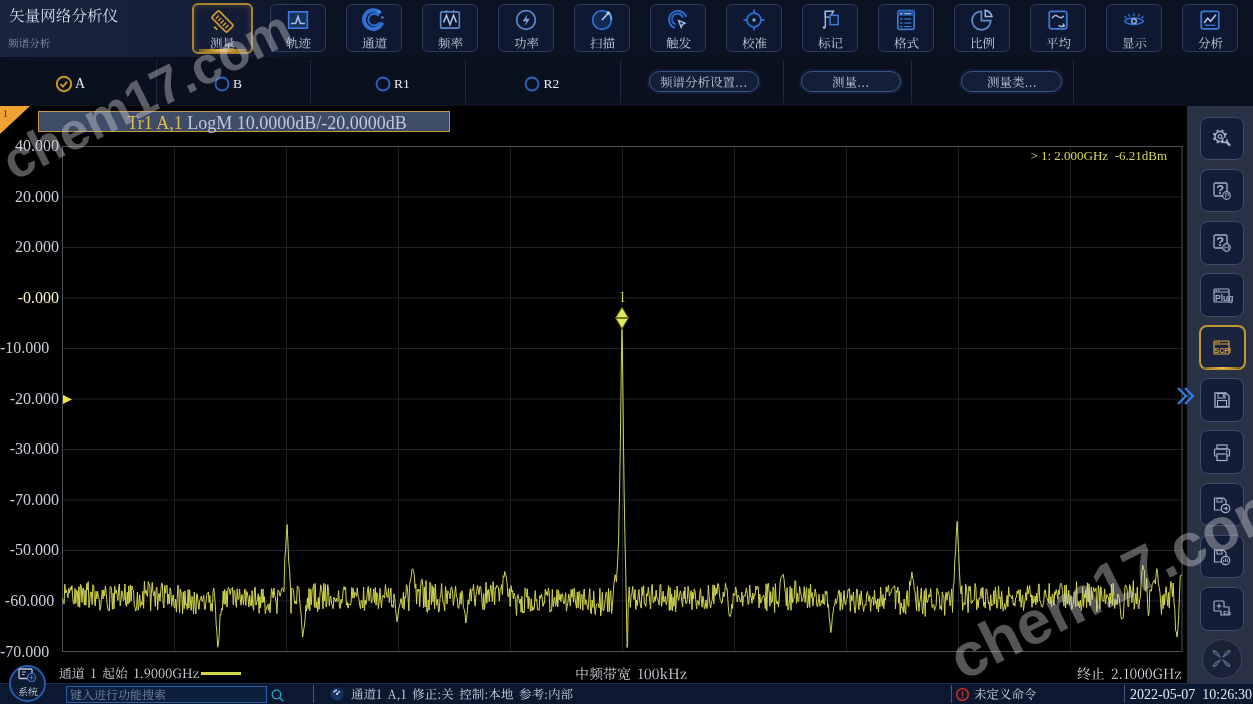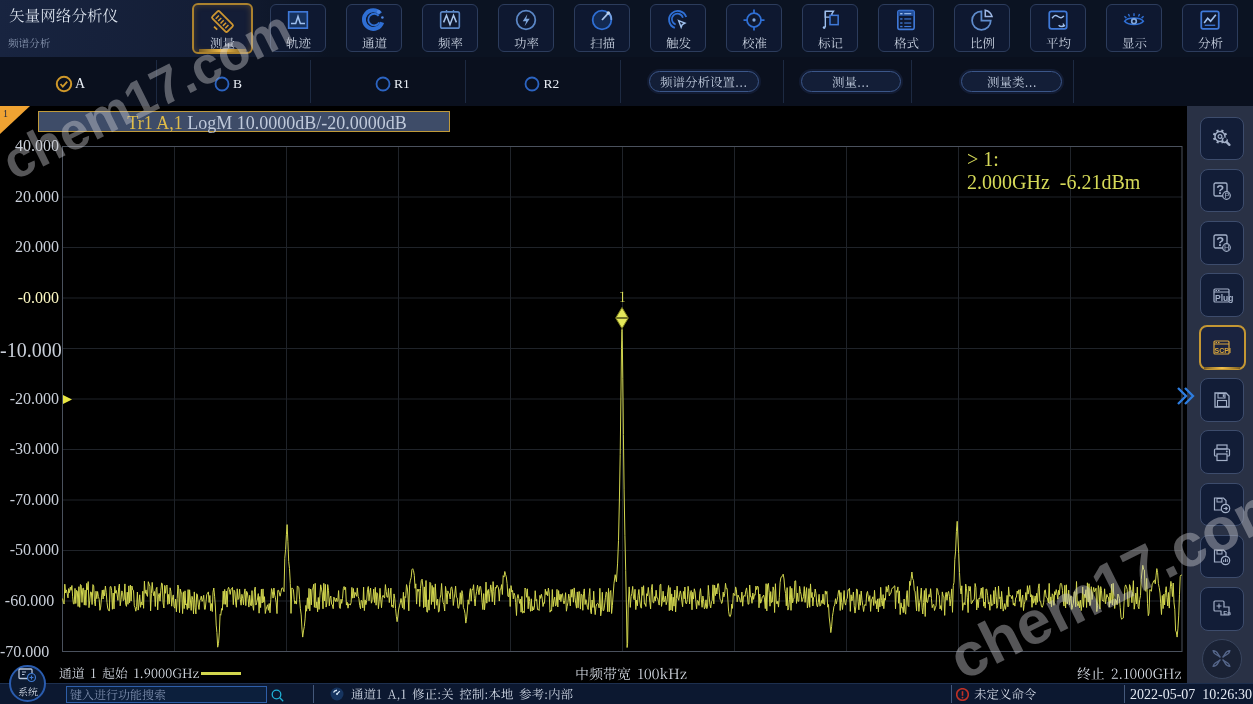--- a/index.html
+++ b/index.html
@@ -217,31 +217,31 @@
     <svg class="abs" style="left:0;top:106px" width="32" height="30">
       <polygon points="0,0 30,0 0,28" fill="#f0a332"></polygon>
       <text x="3" y="11" font-size="10" font-family="Liberation Serif" fill="#1c2740">1</text>
     </svg>
     <div class="abs" style="left:38px;top:111px;width:412px;height:20.5px;background:#3e4c68;border:1.5px solid #c09a3a"></div>
     <div class="abs serif" style="left:38px;top:113px;width:458px;text-align:center;font-size:18px;color:#bfc9da"><span style="color:#e0bc48">Tr1 A,1 </span>LogM 10.0000dB/-20.0000dB</div>
     <div class="abs serif" style="left:0;top:137.3px;width:59px;text-align:right;font-size:16px;color:#c9cfd9">40.000</div>
     <div class="abs serif" style="left:0;top:187.8px;width:59px;text-align:right;font-size:16px;color:#c9cfd9">20.000</div>
     <div class="abs serif" style="left:0;top:238.3px;width:59px;text-align:right;font-size:16px;color:#c9cfd9">20.000</div>
     <div class="abs serif" style="left:0;top:288.8px;width:59px;text-align:right;font-size:16px;color:#fef9c3">-0.000</div>
-    <div class="abs serif" style="left:0;top:339.3px;width:59px;text-align:left;font-size:20px;color:#c9cfd9">-10.000</div>
+    <div class="abs serif" style="left:0;top:339.3px;width:59px;text-align:left;font-size:16px;color:#c9cfd9">-10.000</div>
     <div class="abs serif" style="left:0;top:389.8px;width:59px;text-align:right;font-size:16px;color:#c9cfd9">-20.000</div>
     <div class="abs serif" style="left:0;top:440.3px;width:59px;text-align:right;font-size:16px;color:#c9cfd9">-30.000</div>
     <div class="abs serif" style="left:0;top:490.8px;width:59px;text-align:right;font-size:16px;color:#c9cfd9">-70.000</div>
     <div class="abs serif" style="left:0;top:541.3px;width:59px;text-align:right;font-size:16px;color:#c9cfd9">-50.000</div>
     <div class="abs serif" style="left:0;top:591.8px;width:59px;text-align:center;font-size:16px;color:#c9cfd9">-60.000</div>
     <div class="abs serif" style="left:0;top:643.1px;width:59px;font-size:16px;color:#c9cfd9">-70.000</div>
     <svg class="abs" style="left:63px;top:394.5px" width="10" height="10">
       <polygon points="0,0 9,4.5 0,9" fill="#e9e743"></polygon>
     </svg>
-    <div class="abs serif" style="left:967px;top:148px;width:200px;text-align:left;font-size:20px;color:#d6da58">&gt; 1: 2.000GHz&nbsp;&nbsp;-6.21dBm</div>
+    <div class="abs serif" style="left:967px;top:148px;width:200px;text-align:right;font-size:13px;color:#d6da58">&gt; 1: 2.000GHz&nbsp;&nbsp;-6.21dBm</div>
     <svg style="position:absolute;left:618.8px;top:290.0px;overflow:visible" width="7" height="18">
       <path transform="translate(0,12.04)" d="M1.1 0 6 0V-0.4L4.2 -0.6L4.1 -3.2V-8L4.2 -10.2L4 -10.3L1 -9.6V-9.1L3 -9.5V-3.2L3 -0.6L1.1 -0.4Z" fill="#d6da58"></path>
     </svg>
     <svg style="position:absolute;left:59.0px;top:667.0px;overflow:visible" width="140" height="17">
       <path transform="translate(0,11.01)" d="M1.2 -10.5 1.1 -10.4C1.6 -9.7 2.4 -8.6 2.6 -7.8C3.5 -7.1 4.1 -9 1.2 -10.5ZM10.5 -3.8H8.3V-5.2H10.5ZM5.5 -1.1V-3.4H7.6V-1.1H7.7C8.1 -1.1 8.3 -1.3 8.3 -1.3V-3.4H10.5V-1.9C10.5 -1.7 10.5 -1.7 10.3 -1.7C10.1 -1.7 9.1 -1.7 9.1 -1.7V-1.5C9.6 -1.5 9.8 -1.4 10 -1.3C10.1 -1.1 10.2 -0.9 10.2 -0.7C11.2 -0.8 11.3 -1.2 11.3 -1.8V-7C11.6 -7 11.8 -7.1 11.9 -7.2L10.8 -8L10.4 -7.5H9C9.2 -7.7 9.2 -8 8.7 -8.4C9.5 -8.7 10.4 -9.2 11 -9.6C11.2 -9.6 11.4 -9.6 11.5 -9.7L10.5 -10.6L10 -10.1H4.5L4.6 -9.7H9.8C9.4 -9.3 8.9 -8.9 8.4 -8.5C7.9 -8.8 7.1 -9 5.9 -9.2L5.8 -9C7 -8.6 7.9 -8 8.3 -7.5L8.4 -7.5H5.6L4.7 -7.9V-0.8H4.8C5.2 -0.8 5.5 -1 5.5 -1.1ZM10.5 -5.6H8.3V-7.1H10.5ZM7.6 -3.8H5.5V-5.2H7.6ZM7.6 -5.6H5.5V-7.1H7.6ZM2.3 -1.6C1.8 -1.2 0.9 -0.5 0.4 -0.1L1.1 0.9C1.2 0.8 1.3 0.7 1.2 0.6C1.6 -0 2.3 -0.9 2.6 -1.3C2.7 -1.5 2.9 -1.5 3 -1.3C4.2 0.2 5.5 0.6 7.9 0.6C9.3 0.6 10.5 0.6 11.7 0.6C11.8 0.3 12 0 12.4 -0.1V-0.3C10.9 -0.2 9.7 -0.2 8.2 -0.2C5.8 -0.2 4.4 -0.4 3.2 -1.7C3.2 -1.7 3.1 -1.7 3.1 -1.8V-5.9C3.4 -5.9 3.6 -6 3.7 -6.1L2.6 -7L2.1 -6.4H0.5L0.6 -6H2.3Z M18.3 -10.7 18.2 -10.6C18.6 -10.2 19 -9.5 19 -8.9C19.8 -8.2 20.7 -9.9 18.3 -10.7ZM14.1 -10.5 13.9 -10.4C14.5 -9.7 15.3 -8.6 15.6 -7.7C16.5 -7.1 17.1 -9 14.1 -10.5ZM23.9 -9.4 23.3 -8.6H21.7C22.2 -9.1 22.6 -9.7 22.9 -10.1C23.2 -10.1 23.4 -10.2 23.4 -10.4L22.1 -10.8C21.9 -10.1 21.6 -9.3 21.3 -8.6H16.8L16.9 -8.3H20L19.9 -7H18.8L18 -7.4V-0.7H18.1C18.5 -0.7 18.8 -0.9 18.8 -1V-1.5H22.8V-0.8H23C23.3 -0.8 23.7 -1 23.7 -1.1V-6.5C23.9 -6.5 24.1 -6.6 24.2 -6.7L23.2 -7.5L22.7 -7H20.4C20.6 -7.4 20.9 -7.9 21 -8.3H24.7C24.9 -8.3 25 -8.3 25 -8.5C24.6 -8.9 23.9 -9.4 23.9 -9.4ZM18.8 -1.9V-3.3H22.8V-1.9ZM18.8 -3.6V-5H22.8V-3.6ZM18.8 -5.3V-6.6H22.8V-5.3ZM15.2 -1.6C14.6 -1.2 13.8 -0.5 13.2 -0.1L14 0.9C14.1 0.8 14.1 0.7 14.1 0.6C14.5 -0 15.2 -0.9 15.5 -1.3C15.6 -1.5 15.7 -1.5 15.9 -1.3C17 0.2 18.2 0.6 20.8 0.6C22.1 0.6 23.3 0.6 24.5 0.6C24.6 0.2 24.8 -0 25.1 -0.1V-0.3C23.7 -0.2 22.5 -0.2 21 -0.2C18.5 -0.2 17.2 -0.4 16.1 -1.7C16 -1.7 16 -1.8 15.9 -1.8V-5.9C16.3 -5.9 16.5 -6 16.6 -6.1L15.5 -7L15 -6.4H13.4L13.5 -6H15.2Z M32.3 0 36.8 0V-0.3L35.2 -0.5L35.1 -2.9V-7.3L35.2 -9.3L35 -9.4L32.3 -8.7V-8.4L34.1 -8.7V-2.9L34.1 -0.5L32.3 -0.4Z M50.3 -6.6V-2.3C50.3 -1.7 50.5 -1.5 51.5 -1.5H52.9C54.9 -1.5 55.3 -1.6 55.3 -2C55.3 -2.1 55.3 -2.2 55 -2.3L55 -4H54.8C54.6 -3.3 54.5 -2.6 54.4 -2.4C54.4 -2.3 54.3 -2.2 54.2 -2.2C54 -2.2 53.5 -2.2 52.9 -2.2H51.6C51.1 -2.2 51 -2.3 51 -2.5V-6.2H53.7V-5.3H53.8C54.1 -5.3 54.5 -5.5 54.5 -5.6V-9.3C54.8 -9.3 55 -9.4 55.1 -9.5L54 -10.3L53.6 -9.8H50L50.1 -9.5H53.7V-6.6H51.2L50.3 -7ZM46.7 -6V-0.8C46.1 -1.1 45.7 -1.7 45.3 -2.6C45.5 -3.3 45.5 -3.9 45.6 -4.6C45.8 -4.6 46 -4.7 46 -4.9L44.8 -5.1C44.8 -3.1 44.5 -0.6 43.5 0.9L43.7 1C44.5 0.2 45 -1 45.2 -2.2C46.1 0.2 47.5 0.7 50.1 0.7C51.3 0.7 53.9 0.7 55 0.7C55 0.3 55.2 0.1 55.6 -0V-0.2C54.3 -0.1 51.4 -0.1 50.2 -0.1C49.1 -0.1 48.2 -0.2 47.5 -0.4V-3.3H49.6C49.8 -3.3 49.9 -3.3 49.9 -3.5C49.6 -3.9 48.9 -4.4 48.9 -4.4L48.4 -3.6H47.5V-5.5C47.8 -5.5 47.9 -5.6 48 -5.8ZM43.7 -6.4 43.8 -6H49.7C49.9 -6 50 -6.1 50 -6.2C49.6 -6.6 49 -7.2 49 -7.2L48.4 -6.4H47.3V-8.4H49.4C49.6 -8.4 49.7 -8.5 49.7 -8.6C49.3 -9 48.7 -9.5 48.7 -9.5L48.1 -8.8H47.3V-10.2C47.6 -10.3 47.7 -10.4 47.8 -10.6L46.5 -10.7V-8.8H44.2L44.3 -8.4H46.5V-6.4Z M65.7 -8.6 65.5 -8.4C66 -7.9 66.6 -7.2 67 -6.5C65.2 -6.4 63.4 -6.3 62.4 -6.2C63.4 -7.3 64.5 -8.9 65.1 -10C65.4 -10 65.6 -10.1 65.6 -10.2L64.3 -10.7C63.9 -9.5 62.8 -7.3 61.9 -6.4C61.8 -6.3 61.6 -6.2 61.6 -6.2L62.1 -5.2C62.2 -5.2 62.2 -5.3 62.3 -5.4C64.2 -5.7 66 -6 67.1 -6.2C67.3 -5.9 67.4 -5.6 67.4 -5.3C68.4 -4.6 69.1 -6.9 65.7 -8.6ZM59.5 -10.2C59.9 -10.2 60 -10.3 60 -10.5L58.7 -10.8C58.6 -10.1 58.4 -8.9 58.1 -7.8H56.4L56.6 -7.4H58C57.6 -6 57.2 -4.5 56.9 -3.7C57.5 -3.2 58.3 -2.7 59 -2.1C58.4 -0.9 57.5 0 56.4 0.8L56.5 1C57.8 0.3 58.8 -0.6 59.5 -1.6C60 -1.1 60.4 -0.6 60.7 -0.1C61.5 0.3 62 -0.8 59.9 -2.3C60.7 -3.8 61 -5.5 61.2 -7.3C61.5 -7.3 61.6 -7.3 61.7 -7.5L60.7 -8.3L60.3 -7.8H58.9C59.2 -8.7 59.4 -9.6 59.5 -10.2ZM63 -0.5V-3.8H66.6V-0.5ZM62.3 -4.6V1H62.4C62.8 1 63 0.8 63 0.7V-0.1H66.6V0.8H66.8C67.1 0.8 67.4 0.7 67.4 0.6V-3.7C67.7 -3.8 67.8 -3.8 67.9 -3.9L67 -4.6L66.6 -4.1H63.2ZM57.7 -3.6C58 -4.7 58.5 -6.1 58.8 -7.4H60.4C60.2 -5.7 59.9 -4.1 59.3 -2.7C58.9 -3 58.3 -3.3 57.7 -3.6Z M75.5 0 80 0V-0.3L78.3 -0.5L78.3 -2.9V-7.3L78.3 -9.3L78.2 -9.4L75.4 -8.7V-8.4L77.2 -8.7V-2.9L77.2 -0.5L75.5 -0.4Z M82.6 0.2C83.1 0.2 83.4 -0.2 83.4 -0.6C83.4 -1 83.1 -1.4 82.6 -1.4C82.2 -1.4 81.8 -1 81.8 -0.6C81.8 -0.2 82.2 0.2 82.6 0.2Z M86.1 0.2C89.4 -0.7 91.2 -3 91.2 -5.7C91.2 -8.1 90 -9.5 88.3 -9.5C86.6 -9.5 85.4 -8.4 85.4 -6.6C85.4 -4.8 86.5 -3.7 88.1 -3.7C88.9 -3.7 89.5 -4 90 -4.5C89.7 -2.5 88.3 -1 86 -0.1ZM90.1 -5C89.6 -4.5 89.1 -4.2 88.5 -4.2C87.3 -4.2 86.5 -5.1 86.5 -6.7C86.5 -8.3 87.3 -9.1 88.3 -9.1C89.3 -9.1 90.1 -8 90.1 -5.8C90.1 -5.5 90.1 -5.2 90.1 -5Z M95.5 0.2C97 0.2 98.4 -1.2 98.4 -4.7C98.4 -8.1 97 -9.5 95.5 -9.5C93.9 -9.5 92.5 -8.1 92.5 -4.7C92.5 -1.2 93.9 0.2 95.5 0.2ZM95.5 -0.2C94.5 -0.2 93.6 -1.3 93.6 -4.7C93.6 -8 94.5 -9.1 95.5 -9.1C96.4 -9.1 97.4 -8 97.4 -4.7C97.4 -1.3 96.4 -0.2 95.5 -0.2Z M102.6 0.2C104.1 0.2 105.6 -1.2 105.6 -4.7C105.6 -8.1 104.1 -9.5 102.6 -9.5C101.1 -9.5 99.6 -8.1 99.6 -4.7C99.6 -1.2 101.1 0.2 102.6 0.2ZM102.6 -0.2C101.6 -0.2 100.7 -1.3 100.7 -4.7C100.7 -8 101.6 -9.1 102.6 -9.1C103.6 -9.1 104.5 -8 104.5 -4.7C104.5 -1.3 103.6 -0.2 102.6 -0.2Z M109.7 0.2C111.3 0.2 112.7 -1.2 112.7 -4.7C112.7 -8.1 111.3 -9.5 109.7 -9.5C108.2 -9.5 106.8 -8.1 106.8 -4.7C106.8 -1.2 108.2 0.2 109.7 0.2ZM109.7 -0.2C108.8 -0.2 107.8 -1.3 107.8 -4.7C107.8 -8 108.8 -9.1 109.7 -9.1C110.7 -9.1 111.6 -8 111.6 -4.7C111.6 -1.3 110.7 -0.2 109.7 -0.2Z M119.1 -4.1 120.6 -4C120.6 -3.1 120.6 -2.2 120.6 -1.3V-0.6C120 -0.4 119.5 -0.2 118.8 -0.2C116.7 -0.2 115.2 -1.9 115.2 -4.7C115.2 -7.4 116.7 -9.1 118.9 -9.1C119.6 -9.1 120.1 -8.9 120.6 -8.7L121 -6.7H121.5L121.5 -8.8C120.7 -9.3 119.9 -9.5 118.8 -9.5C116 -9.5 114 -7.6 114 -4.7C114 -1.8 115.9 0.2 118.7 0.2C119.8 0.2 120.7 -0 121.7 -0.6V-1.3C121.7 -2.3 121.7 -3.2 121.7 -4L122.6 -4.1V-4.5H119.1Z M129.2 -8.9 130.5 -8.8C130.6 -7.6 130.6 -6.3 130.6 -5H125.9C125.9 -6.3 125.9 -7.6 126 -8.8L127.3 -8.9V-9.3H123.5V-8.9L124.8 -8.8C124.8 -7.6 124.8 -6.3 124.8 -5V-4.3C124.8 -3 124.8 -1.8 124.8 -0.5L123.5 -0.4V0H127.3V-0.4L126 -0.5C125.9 -1.7 125.9 -3 125.9 -4.6H130.6C130.6 -3 130.6 -1.7 130.5 -0.5L129.2 -0.4V0H133V-0.4L131.7 -0.5C131.7 -1.8 131.7 -3 131.7 -4.3V-5C131.7 -6.3 131.7 -7.6 131.7 -8.8L133 -8.9V-9.3H129.2Z M134.2 0H139.6L139.7 -2.1H139.2L138.8 -0.4H135.4L139.5 -6.2V-6.6H134.4L134.3 -4.7L134.8 -4.6L135.2 -6.2H138.3L134.2 -0.4Z" fill="#d9dfe8"></path>
     </svg>
     <div class="abs" style="left:201px;top:672px;width:40px;height:2.5px;background:#d2d64e"></div>
     <svg style="position:absolute;left:575.0px;top:666.8px;overflow:visible" width="112" height="18">
       <path transform="translate(0,12.04)" d="M11.5 -4.7H7.4V-8.4H11.5ZM7.9 -11.6 6.5 -11.7V-8.8H2.5L1.5 -9.3V-2.9H1.6C2 -2.9 2.4 -3.2 2.4 -3.3V-4.3H6.5V1.1H6.7C7 1.1 7.4 0.9 7.4 0.7V-4.3H11.5V-3.1H11.6C12 -3.1 12.4 -3.3 12.4 -3.4V-8.2C12.7 -8.3 13 -8.4 13 -8.5L11.9 -9.4L11.4 -8.8H7.4V-11.2C7.8 -11.2 7.9 -11.4 7.9 -11.6ZM2.4 -4.7V-8.4H6.5V-4.7Z M24.8 -7 23.5 -7.2C23.5 -3.1 23.6 -0.7 19.5 0.9L19.7 1.2C24.4 -0.3 24.3 -2.8 24.3 -6.7C24.7 -6.7 24.8 -6.9 24.8 -7ZM24.3 -2 24.2 -1.9C25 -1.2 26.1 0 26.5 0.9C27.6 1.5 28.1 -0.7 24.3 -2ZM19 -6.2 17.6 -6.3V-2.1H17.8C18.1 -2.1 18.4 -2.3 18.4 -2.4V-5.8C18.8 -5.8 18.9 -6 19 -6.2ZM17.2 -5 15.9 -5.4C15.6 -4.1 15 -2.8 14.4 -2L14.6 -1.8C15.5 -2.5 16.2 -3.5 16.7 -4.7C17 -4.7 17.1 -4.8 17.2 -5ZM26.4 -11.4 25.7 -10.7H20.7L20.8 -10.2H23.2C23.2 -9.6 23 -8.8 22.9 -8.2H22.2L21.3 -8.7V-4.9L19.9 -5.3C18.9 -1.8 17.4 -0.2 14.7 1L14.8 1.2C17.9 0.3 19.5 -1.2 20.7 -4.6C21.1 -4.6 21.2 -4.7 21.3 -4.8V-1.7H21.4C21.8 -1.7 22.1 -2 22.1 -2V-7.8H25.8V-2H25.9C26.2 -2 26.6 -2.2 26.6 -2.3V-7.7C26.9 -7.7 27 -7.8 27.1 -7.9L26.1 -8.8L25.6 -8.2H23.4C23.7 -8.8 24 -9.5 24.3 -10.2H27.1C27.3 -10.2 27.5 -10.3 27.5 -10.5C27.1 -10.9 26.4 -11.4 26.4 -11.4ZM20.1 -7.9 19.5 -7.1H18.5V-9.1H20.6C20.8 -9.1 21 -9.2 21 -9.3C20.6 -9.7 19.9 -10.3 19.9 -10.3L19.3 -9.5H18.5V-11.1C18.8 -11.1 19 -11.3 19 -11.5L17.6 -11.6V-7.1H16.5V-10C16.9 -10.1 17 -10.2 17 -10.4L15.8 -10.5V-7.1H14.4L14.6 -6.7H20.9C21.1 -6.7 21.2 -6.8 21.3 -6.9C20.8 -7.4 20.1 -7.9 20.1 -7.9Z M40.4 -10.5 39.8 -9.7H38.7V-11.2C39 -11.2 39.2 -11.3 39.2 -11.6L37.8 -11.7V-9.7H35.4V-11.2C35.8 -11.2 35.9 -11.4 35.9 -11.6L34.5 -11.7V-9.7H32.2V-11.2C32.6 -11.2 32.7 -11.4 32.7 -11.6L31.3 -11.7V-9.7H28.6L28.7 -9.3H31.3V-7.3H31.5C31.8 -7.3 32.2 -7.5 32.2 -7.6V-9.3H34.5V-7.3H34.7C35 -7.3 35.4 -7.5 35.4 -7.6V-9.3H37.8V-7.4H38C38.3 -7.4 38.7 -7.6 38.7 -7.7V-9.3H41.2C41.4 -9.3 41.5 -9.3 41.5 -9.5C41.1 -9.9 40.4 -10.5 40.4 -10.5ZM30.2 -7.8H30C30 -6.8 29.5 -6.2 29.2 -6C28.3 -5.4 28.9 -4.5 29.7 -5C30.1 -5.2 30.4 -5.8 30.4 -6.5H39.7L39.4 -5.1L39.6 -5C40 -5.3 40.5 -5.9 40.8 -6.3C41.1 -6.3 41.3 -6.3 41.4 -6.4L40.3 -7.5L39.7 -6.9H30.4C30.4 -7.2 30.3 -7.5 30.2 -7.8ZM31.7 -0.4V-4.1H34.5V1.1H34.7C35.1 1.1 35.4 0.9 35.4 0.8V-4.1H38.2V-1.3C38.2 -1.1 38.1 -1.1 37.9 -1.1C37.6 -1.1 36.3 -1.1 36.3 -1.1V-0.9C36.9 -0.9 37.2 -0.7 37.4 -0.6C37.6 -0.5 37.6 -0.3 37.7 -0C38.9 -0.2 39.1 -0.6 39.1 -1.2V-3.9C39.4 -3.9 39.6 -4.1 39.7 -4.2L38.5 -5.1L38 -4.5H35.4V-5.5C35.8 -5.6 35.9 -5.7 35.9 -5.9L34.5 -6V-4.5H31.8L30.8 -4.9V-0.1H31C31.3 -0.1 31.7 -0.3 31.7 -0.4Z M50.4 -3.1 49.2 -3.2V-0.1C49.2 0.5 49.4 0.7 50.5 0.7H52.2C54.6 0.7 55 0.6 55 0.2C55 0 54.9 -0.1 54.6 -0.2L54.6 -1.7H54.4C54.3 -1 54.1 -0.4 54 -0.3C54 -0.1 53.9 -0.1 53.7 -0.1C53.5 -0.1 53 -0.1 52.2 -0.1H50.7C50.1 -0.1 50 -0.1 50 -0.3V-2.7C50.3 -2.8 50.4 -2.9 50.4 -3.1ZM49.7 -4.7 48.3 -4.8C48.2 -2.7 48 -0.6 42.8 0.9L42.9 1.1C48.8 -0.3 49 -2.4 49.2 -4.3C49.5 -4.4 49.6 -4.5 49.7 -4.7ZM45 -6.2V-1.5H45.1C45.6 -1.5 45.8 -1.7 45.8 -1.8V-5.3H51.9V-1.6H52.1C52.5 -1.6 52.9 -1.8 52.9 -1.9V-5.2C53.1 -5.3 53.3 -5.4 53.3 -5.5L52.3 -6.3L51.9 -5.7H46ZM47.8 -11.8 47.7 -11.7C48.2 -11.3 48.6 -10.7 48.7 -10.1C49.7 -9.4 50.5 -11.4 47.8 -11.8ZM53.4 -8.4 52.8 -7.6H51.3V-8.7C51.7 -8.7 51.8 -8.8 51.9 -9L50.5 -9.2V-7.6H47.3V-8.7C47.7 -8.8 47.8 -8.9 47.9 -9.1L46.5 -9.2V-7.6H43.4L43.5 -7.2H46.5V-6.1H46.7C47 -6.1 47.3 -6.2 47.3 -6.3V-7.2H50.5V-6H50.7C51 -6 51.3 -6.2 51.3 -6.3V-7.2H54.2C54.4 -7.2 54.6 -7.3 54.6 -7.4C54.2 -7.9 53.4 -8.4 53.4 -8.4ZM44.2 -10.7H43.9C44 -10 43.6 -9.2 43.1 -8.9C42.8 -8.7 42.7 -8.5 42.8 -8.2C43 -7.8 43.4 -7.9 43.7 -8.1C44 -8.3 44.3 -8.8 44.3 -9.5H53.8C53.7 -9.1 53.6 -8.7 53.5 -8.4L53.7 -8.3C54.1 -8.6 54.6 -9 54.8 -9.3C55.1 -9.3 55.3 -9.4 55.4 -9.5L54.3 -10.5L53.7 -9.9H44.3C44.3 -10.2 44.3 -10.4 44.2 -10.7Z M63.3 0 68.3 0V-0.4L66.5 -0.6L66.4 -3.2V-8L66.5 -10.2L66.3 -10.3L63.3 -9.6V-9.1L65.3 -9.5V-3.2L65.3 -0.6L63.3 -0.4Z M72.8 0.2C74.5 0.2 76 -1.3 76 -5.1C76 -8.9 74.5 -10.4 72.8 -10.4C71.1 -10.4 69.6 -8.9 69.6 -5.1C69.6 -1.3 71.1 0.2 72.8 0.2ZM72.8 -0.2C71.7 -0.2 70.7 -1.4 70.7 -5.1C70.7 -8.8 71.7 -10 72.8 -10C73.8 -10 74.9 -8.8 74.9 -5.1C74.9 -1.4 73.8 -0.2 72.8 -0.2Z M80.6 0.2C82.3 0.2 83.8 -1.3 83.8 -5.1C83.8 -8.9 82.3 -10.4 80.6 -10.4C78.9 -10.4 77.3 -8.9 77.3 -5.1C77.3 -1.3 78.9 0.2 80.6 0.2ZM80.6 -0.2C79.5 -0.2 78.5 -1.4 78.5 -5.1C78.5 -8.8 79.5 -10 80.6 -10C81.6 -10 82.7 -8.8 82.7 -5.1C82.7 -1.4 81.6 -0.2 80.6 -0.2Z M89.2 -6.8 90.5 -6.7 89 -5.1 87.4 -3.6V-9L87.5 -11.1L87.3 -11.3L85 -10.8V-10.5L86.3 -10.4V-3.2L86.3 -0.5L85.1 -0.4V0H88.6V-0.4L87.5 -0.5L87.4 -3L88.5 -4.1L90.9 0H92.9V-0.4L91.9 -0.5L89.3 -4.8L91.2 -6.7L92.6 -6.8V-7.2H89.2Z M100 -9.8 101.5 -9.7C101.5 -8.3 101.5 -6.9 101.5 -5.5H96.4C96.4 -6.9 96.4 -8.3 96.4 -9.7L97.9 -9.8V-10.2H93.7V-9.8L95.2 -9.7C95.2 -8.3 95.2 -6.9 95.2 -5.5V-4.7C95.2 -3.3 95.2 -1.9 95.2 -0.5L93.7 -0.4V0H97.9V-0.4L96.4 -0.5C96.4 -1.9 96.4 -3.3 96.4 -5.1H101.5C101.5 -3.3 101.5 -1.9 101.5 -0.5L100 -0.4V0H104.2V-0.4L102.8 -0.5C102.7 -1.9 102.7 -3.3 102.7 -4.7V-5.5C102.7 -6.9 102.7 -8.3 102.8 -9.7L104.2 -9.8V-10.2H100Z M105.5 0H111.3L111.5 -2.3H110.9L110.4 -0.4H106.8L111.2 -6.8V-7.2H105.7L105.6 -5.1L106.1 -5.1L106.5 -6.8H110L105.5 -0.4Z" fill="#d9dfe8"></path>
     </svg>

